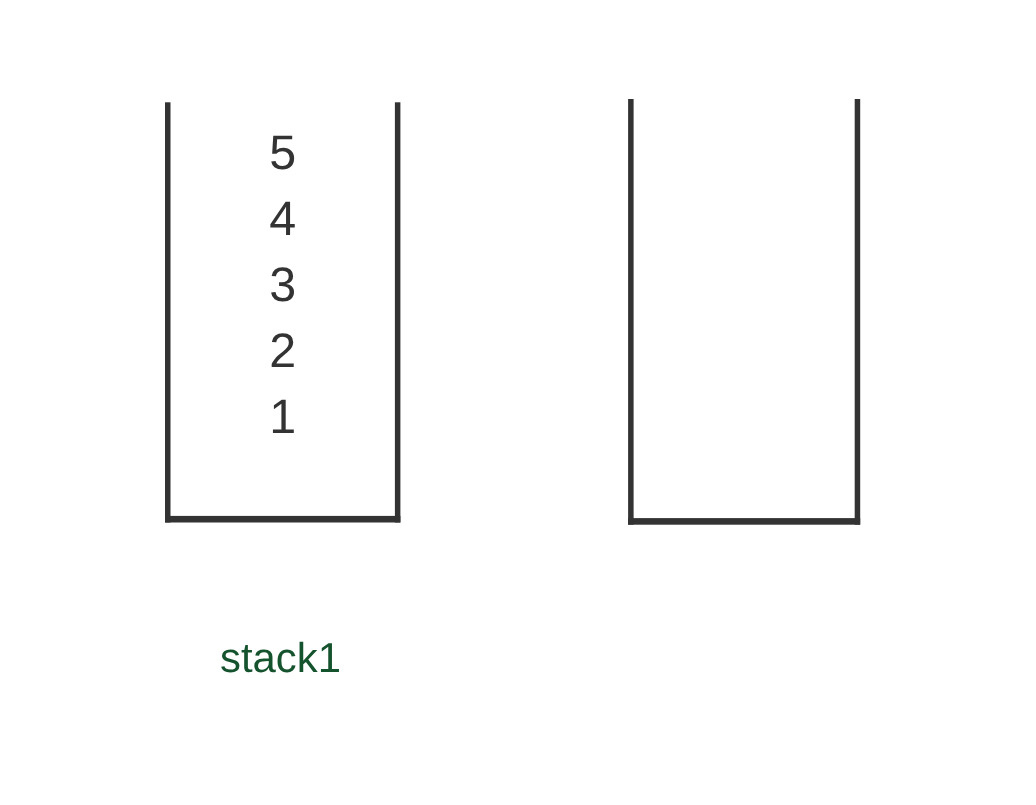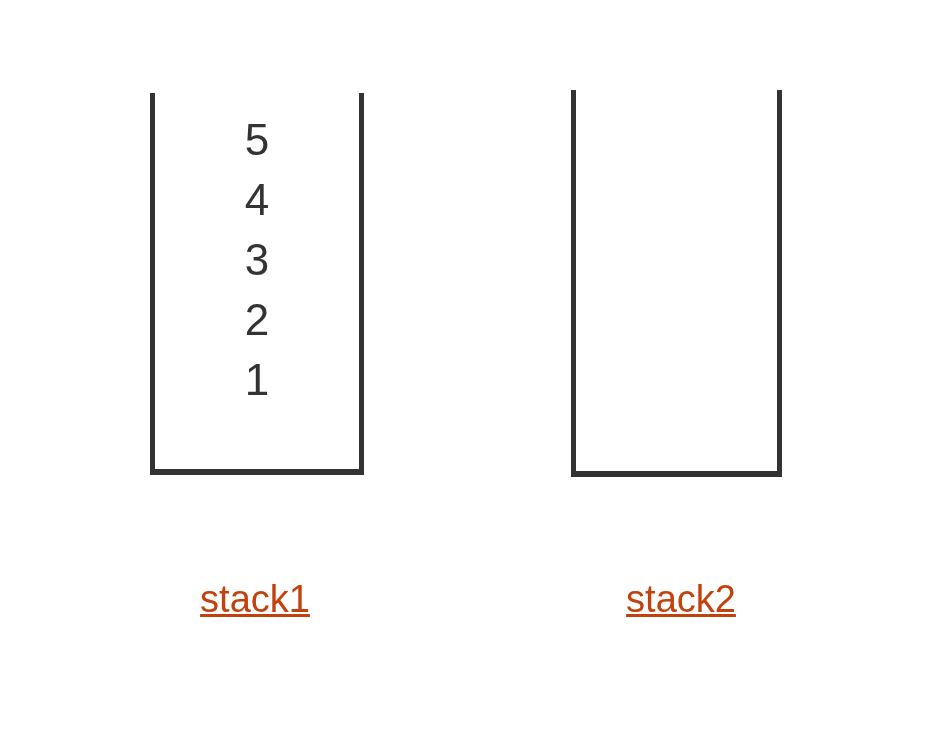--- a/index.html
+++ b/index.html
@@ -48,37 +48,35 @@
     font-size: 44px;
     color: #333333;
     user-select: none;
   }
   .stack-label {
     position: absolute;
     top: 578px;
     width: 214px;
     text-align: center;
     font-size: 38px;
-    color: #c2410c;
-    text-decoration: underline;
+    color: #14532d;
   }
   .stack-label-1 { left: 148px; }
   .stack-label-2 { left: 574px; }
 </style>
 </head>
 <body>
 
 <div class="canvas">
 
   <div class="stack-box stack-box-1">
     <div class="stack-item">5</div>
     <div class="stack-item">4</div>
     <div class="stack-item">3</div>
     <div class="stack-item">2</div>
     <div class="stack-item">1</div>
   </div>
 
   <div class="stack-box stack-box-2"></div>
 
   <div class="stack-label stack-label-1">stack1</div>
-  <div class="stack-label stack-label-2">stack2</div>
 
 </div>
 
 </body></html>

